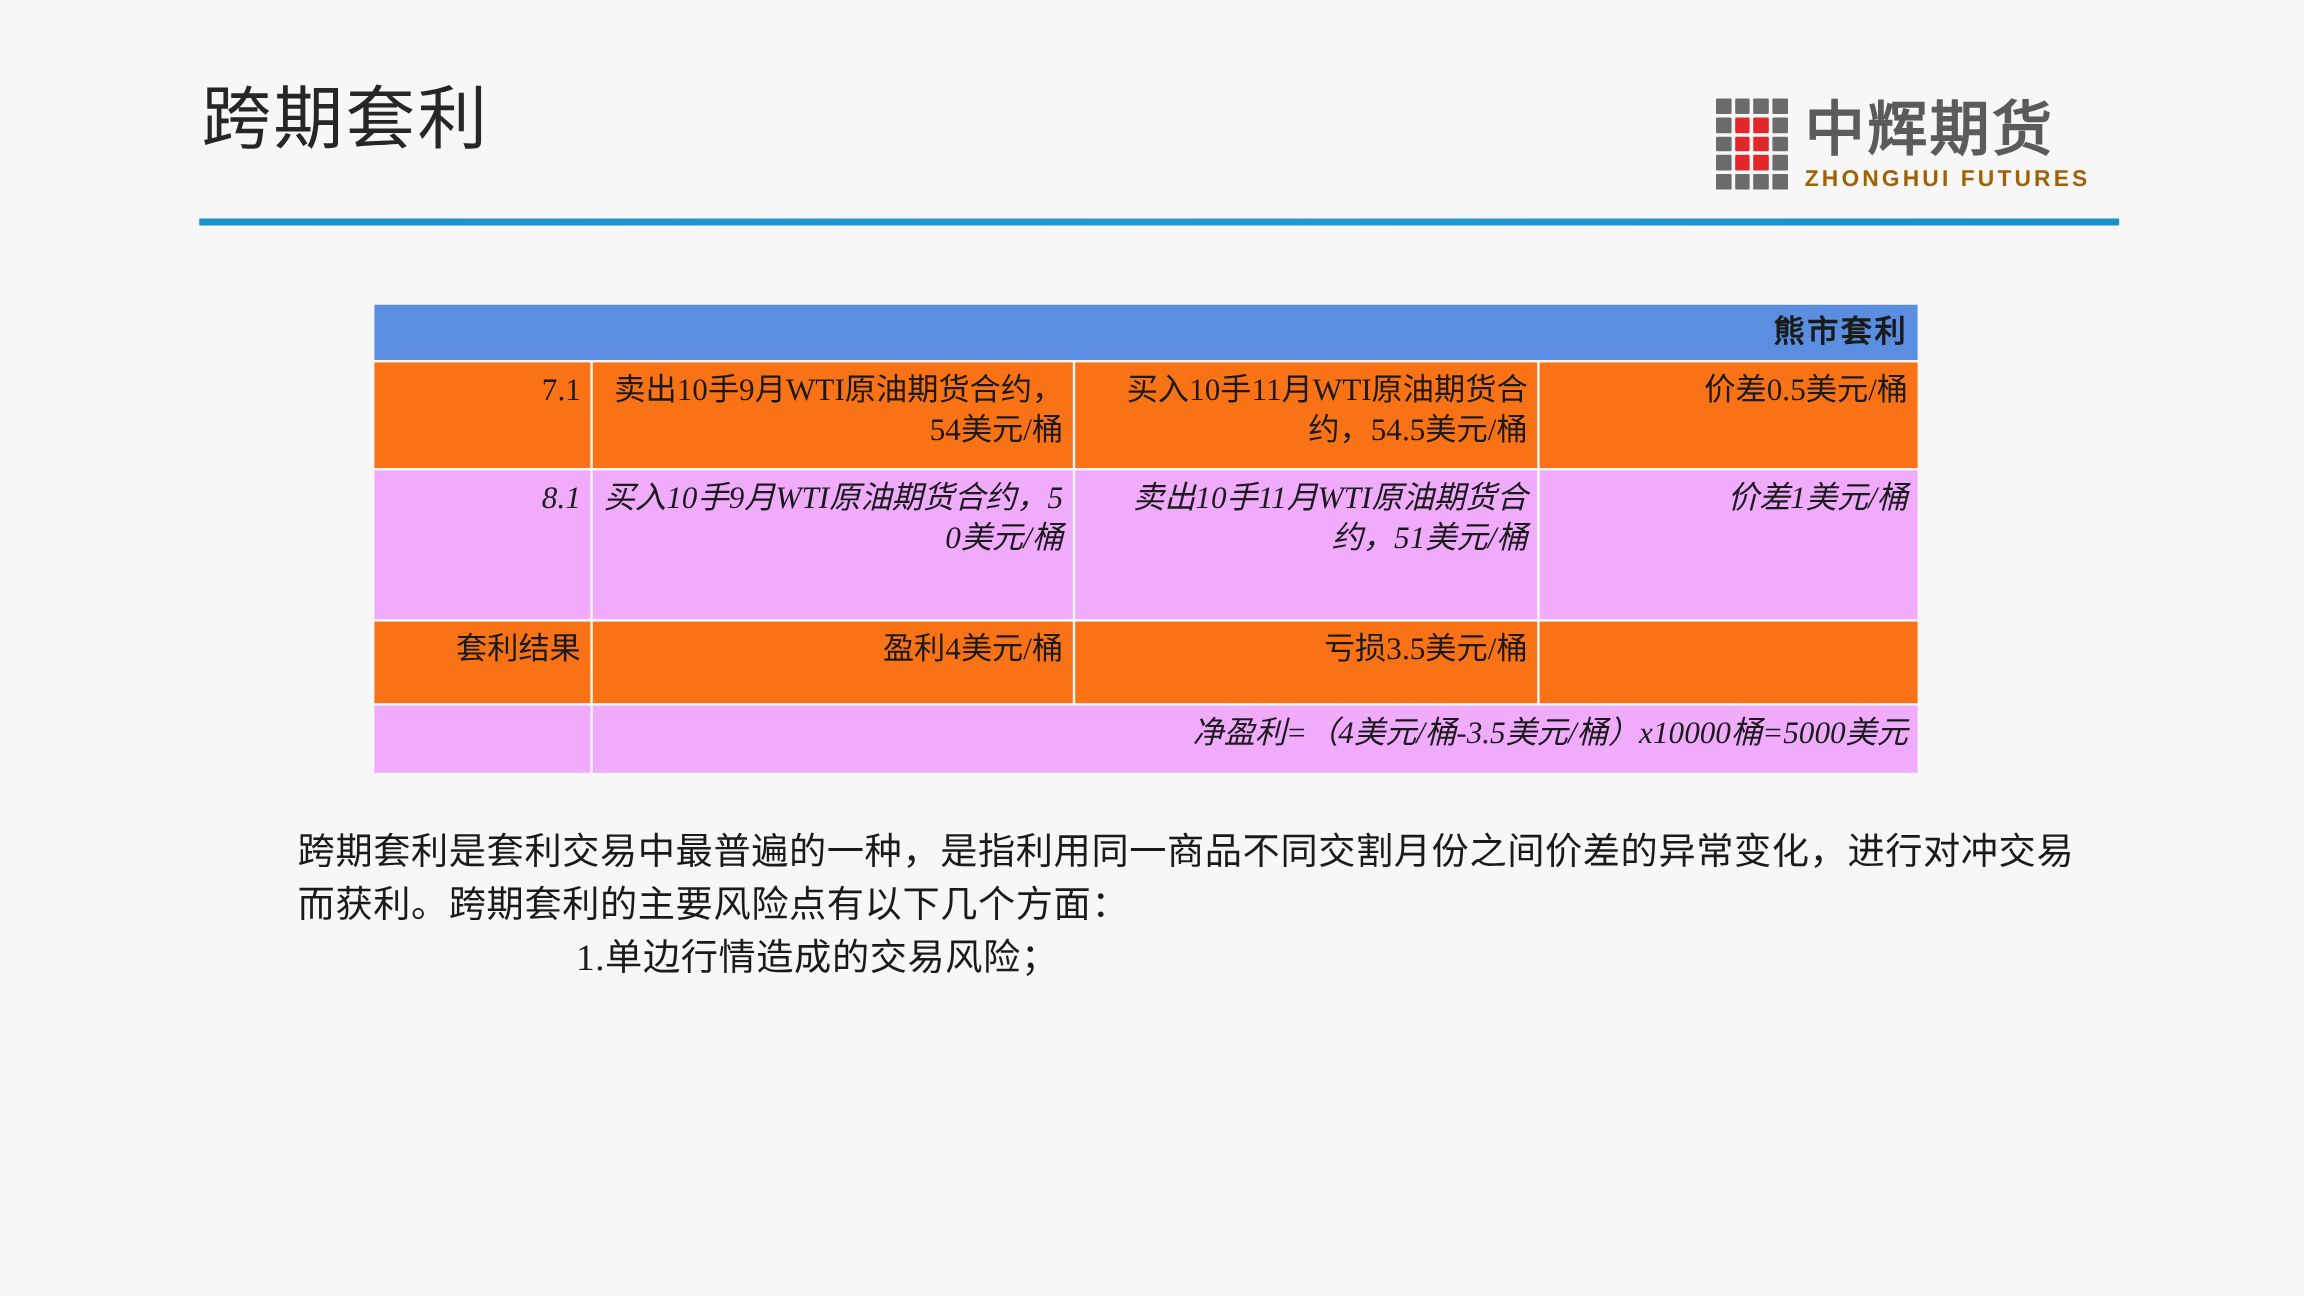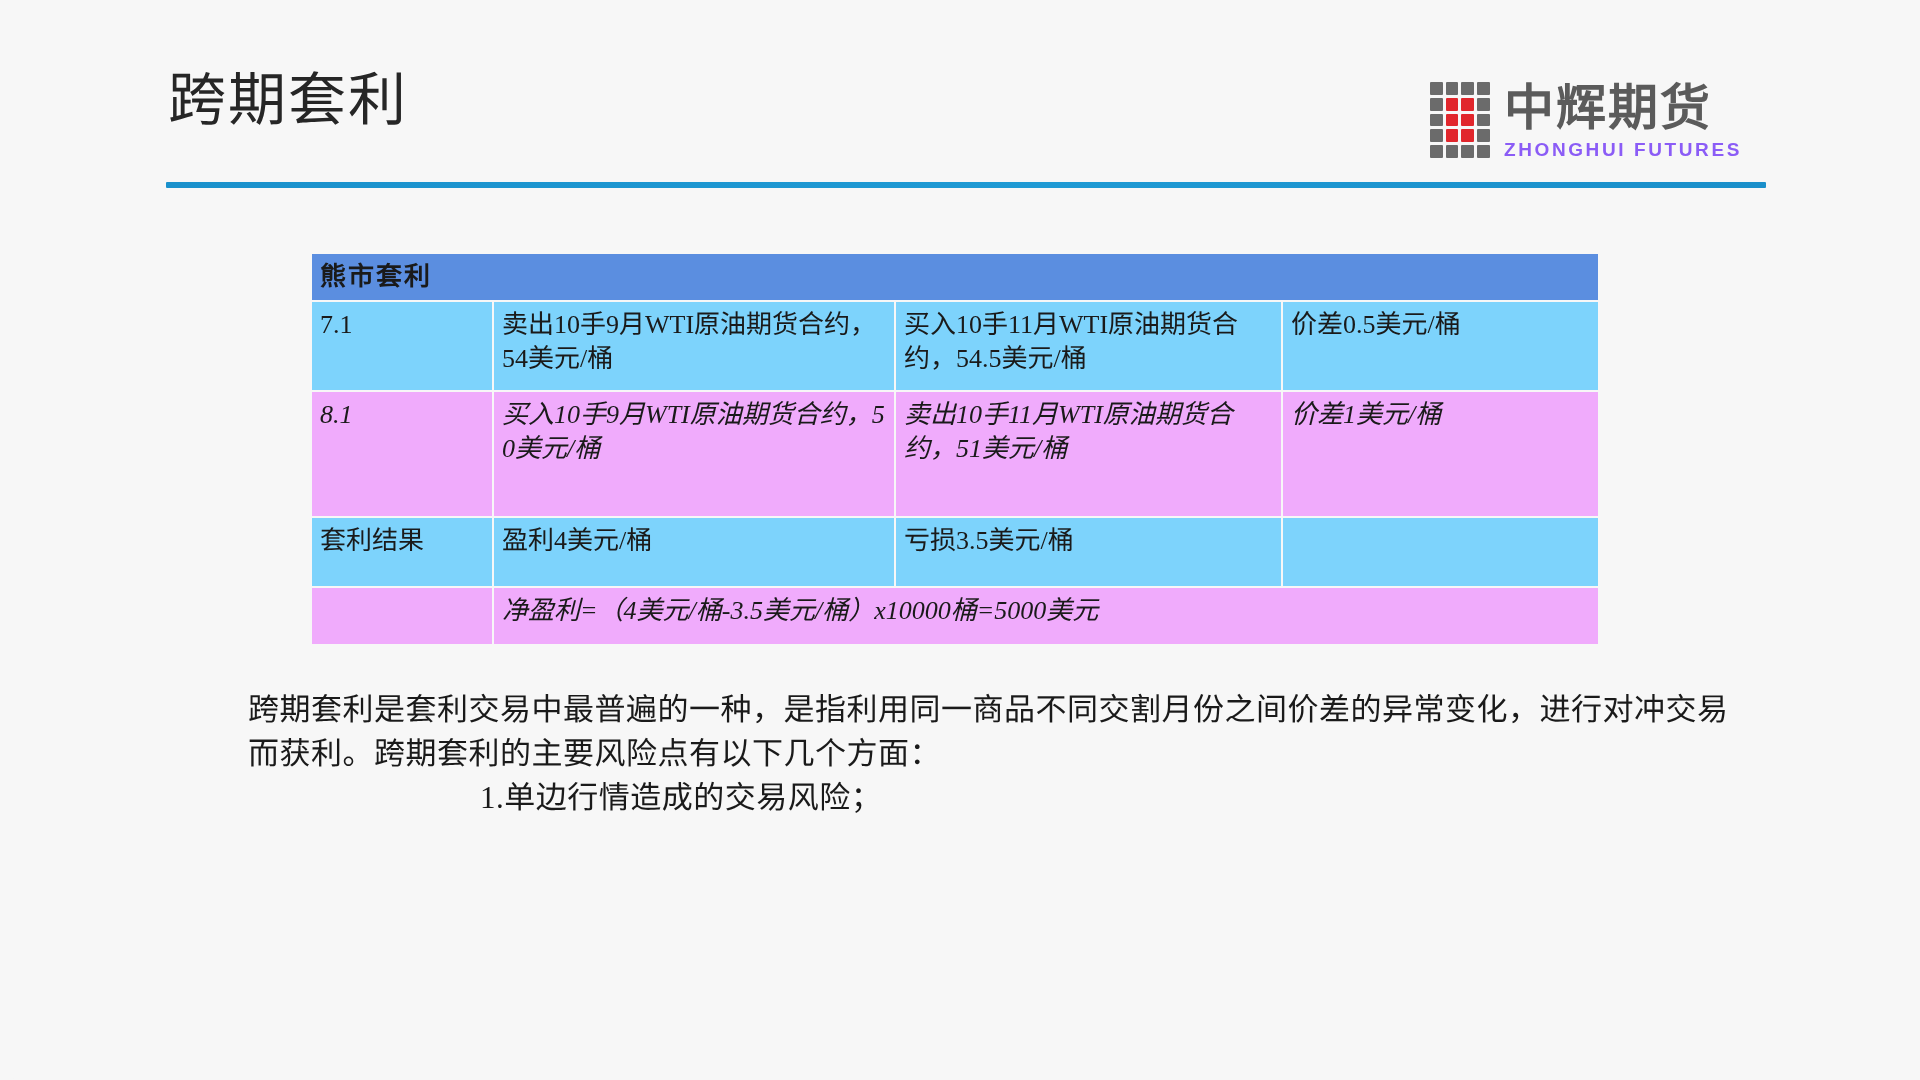--- a/index.html
+++ b/index.html
@@ -95,21 +95,21 @@
     font-weight: 700;
     color: #5b5b5b;
     letter-spacing: 2px;
     line-height: 1.05;
     white-space: nowrap;
   }
   .logo-en {
     font-family: "Liberation Sans", "DejaVu Sans", sans-serif;
     font-size: 19px;
     font-weight: 700;
-    color: #8b5cf6;
+    color: #a16207;
     letter-spacing: 2.6px;
     line-height: 1.2;
     margin-top: 4px;
     white-space: nowrap;
   }
 
   
   .arb-table-wrap {
     position: absolute;
     left: 310px;
@@ -119,38 +119,38 @@
   table.arb-table {
     width: 1280px;
     border-collapse: separate;
     border-spacing: 2px;
     table-layout: fixed;
   }
   table.arb-table td,
   table.arb-table th {
     padding: 6px 8px;
     vertical-align: top;
-    text-align: left;
+    text-align: right;
     font-size: 26px;
     color: #1a1a1a;
     font-family: "Liberation Serif", "DejaVu Serif", serif;
     line-height: 1.30;
     word-break: break-all;
   }
   .tbl-header th {
     background: #5b8ee0;
     color: #ffffff;
     font-family: "Liberation Sans", "DejaVu Sans", sans-serif;
     font-weight: 700;
     font-size: 30px;
     letter-spacing: 2px;
     padding: 10px 8px 12px;
     text-align: center;
   }
-  tr.band-dark td { background: #7dd3fc; }
+  tr.band-dark td { background: #f97316; }
   tr.band-light td { background: #f0abfc; font-style: italic; }
 
   .c1 { width: 180px; }
   .c2 { width: 400px; }
   .c3 { width: 385px; }
   .c4 { width: 315px; }
 
   .row-tall td { height: 76px; }
   .row-taller td { height: 112px; }
   .row-mid td { height: 56px; }

